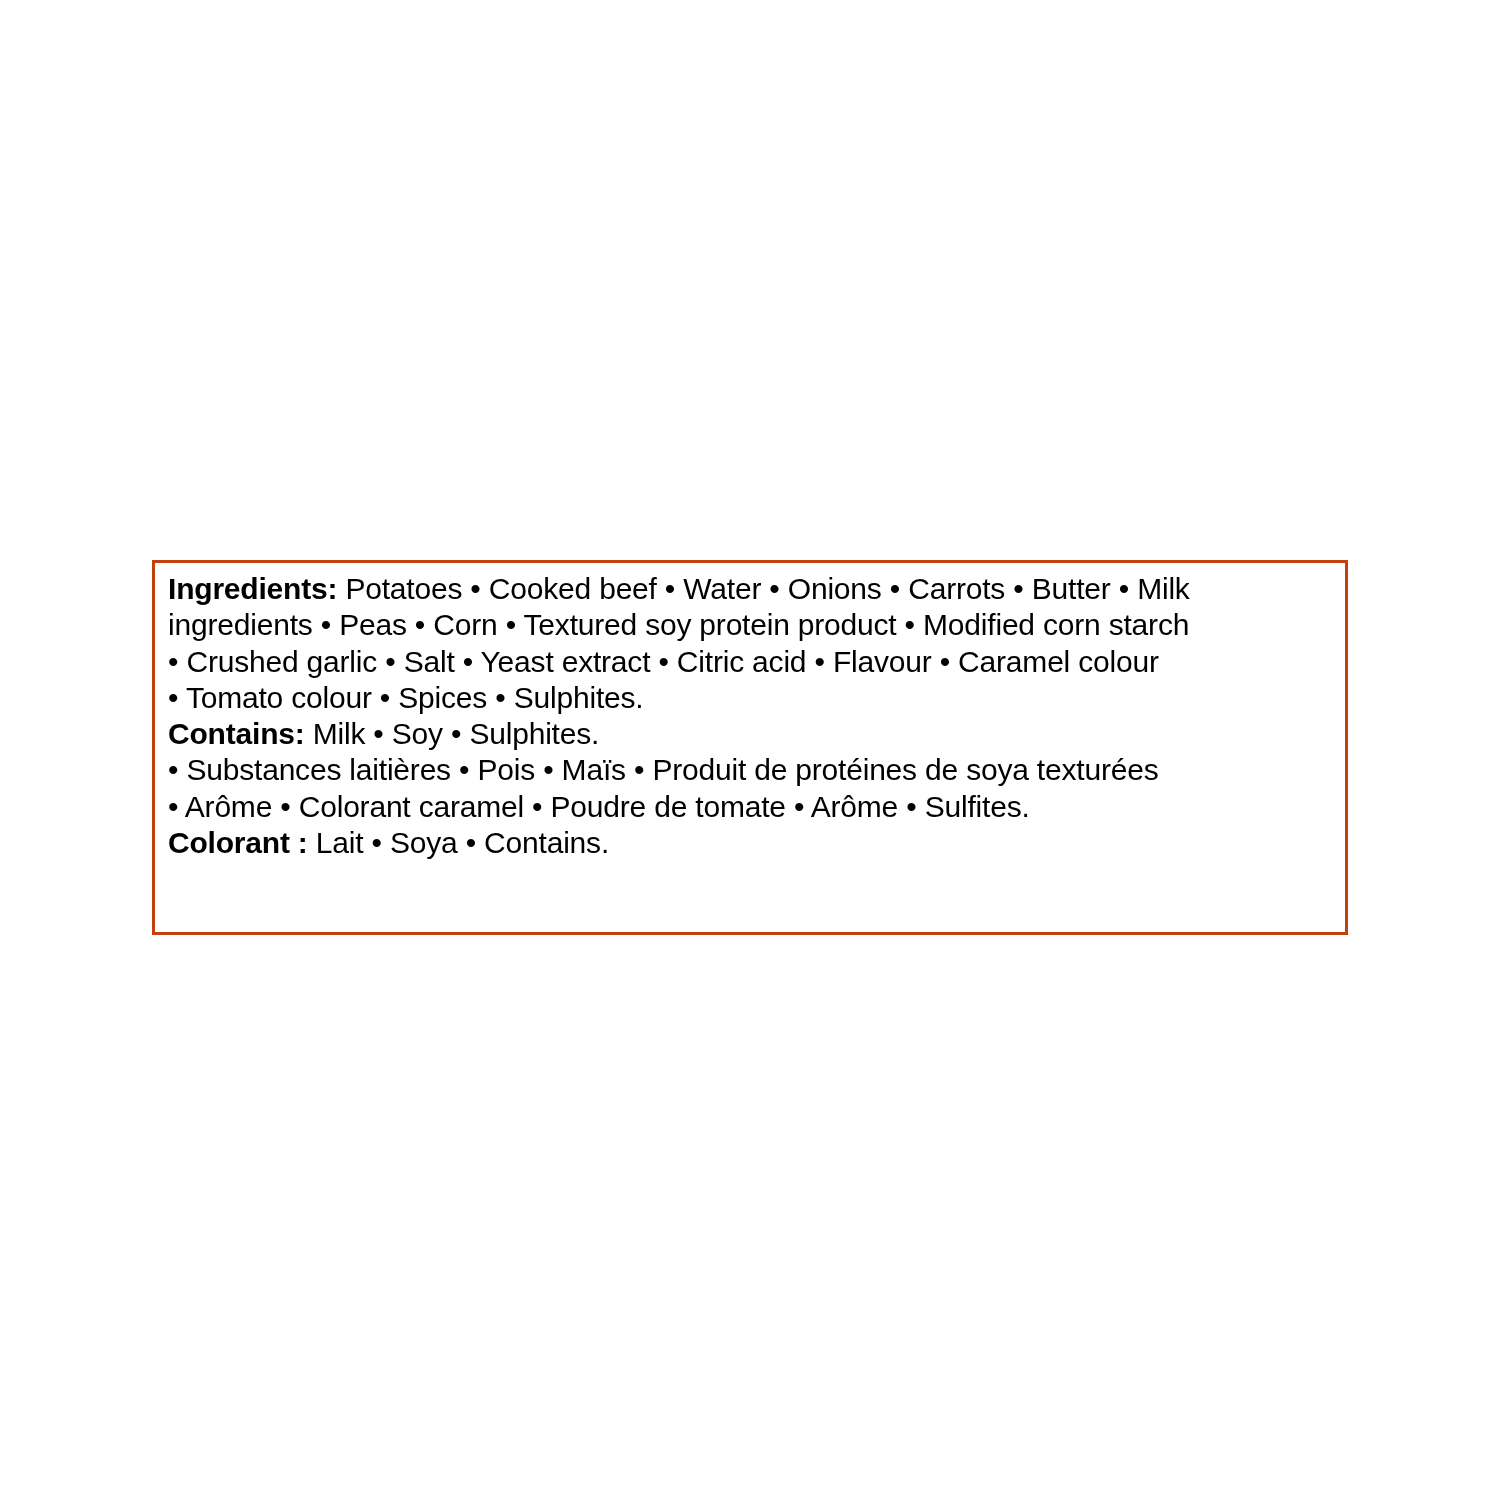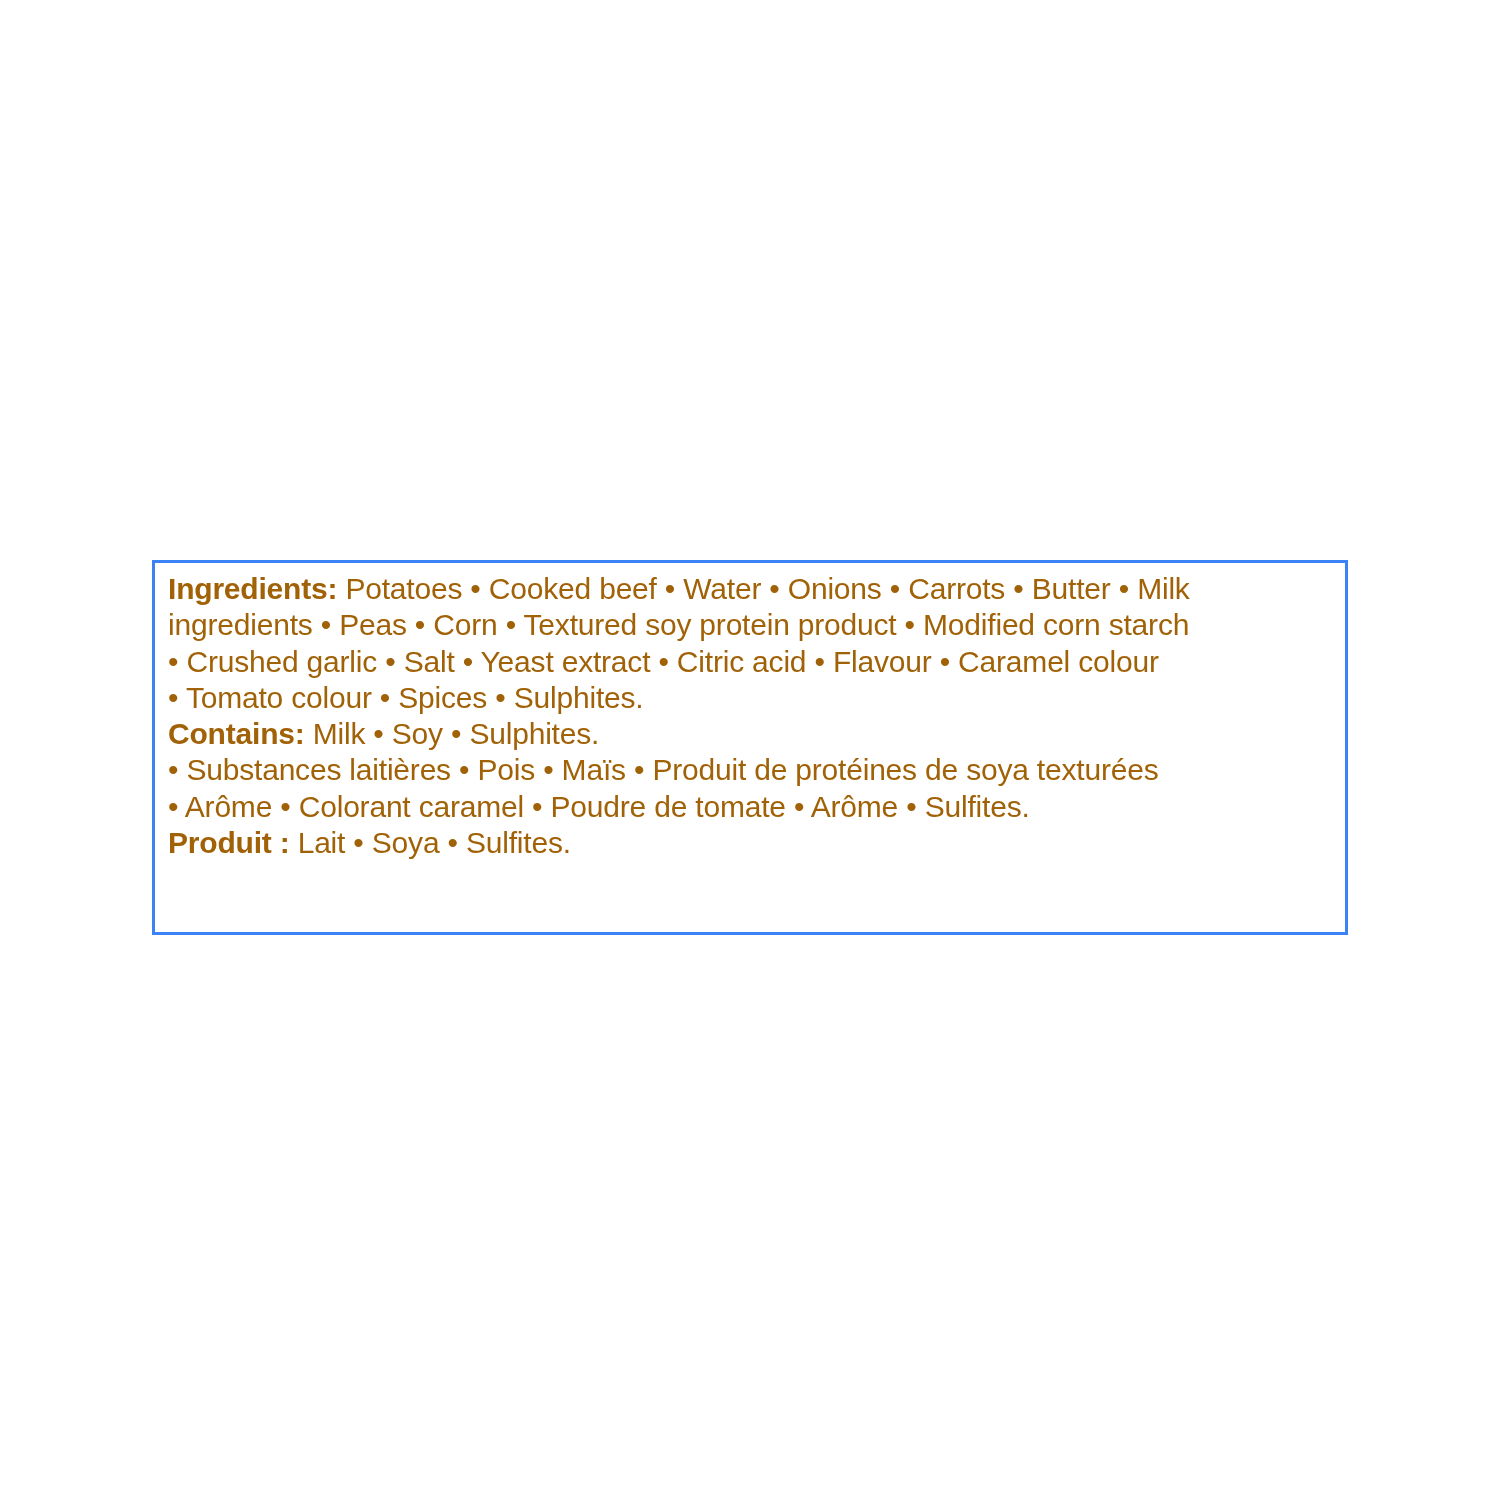--- a/index.html
+++ b/index.html
@@ -14,24 +14,24 @@
     position: relative;
     overflow: hidden;
   }
   .label-box {
     position: absolute;
     left: 152px;
     top: 560px;
     width: 1196px;
     height: 375px;
     box-sizing: border-box;
-    border: 3px solid #3b82f6;
+    border: 3px solid #c2410c;
     background: #ffffff;
     padding: 8px 12px 0 13px;
-    color: #a16207;
+    color: #000000;
     font-size: 30px;
     line-height: 36.3px;
     letter-spacing: -0.2px;
   }
   .line {
     white-space: nowrap;
   }
   .b {
     font-weight: bold;
   }
@@ -51,16 +51,16 @@
     <div class="line"><span>• Tomato colour • Spices • Sulphites.</span></div>
 
     <div class="line"><span class="b">Contains:</span><span> Milk • Soy • Sulphites.</span></div>
 
 
     <div class="line"><span>• Substances laitières • Pois • Maïs • Produit de protéines de soya texturées</span></div>
 
 
     <div class="line"><span>• Arôme • Colorant caramel • Poudre de tomate • Arôme • Sulfites.</span></div>
 
-    <div class="line"><span class="b">Produit :</span><span> Lait • Soya • Sulfites.</span></div>
+    <div class="line"><span class="b">Colorant :</span><span> Lait • Soya • Contains.</span></div>
 
   </div>
 </div>
 
 </body></html>

